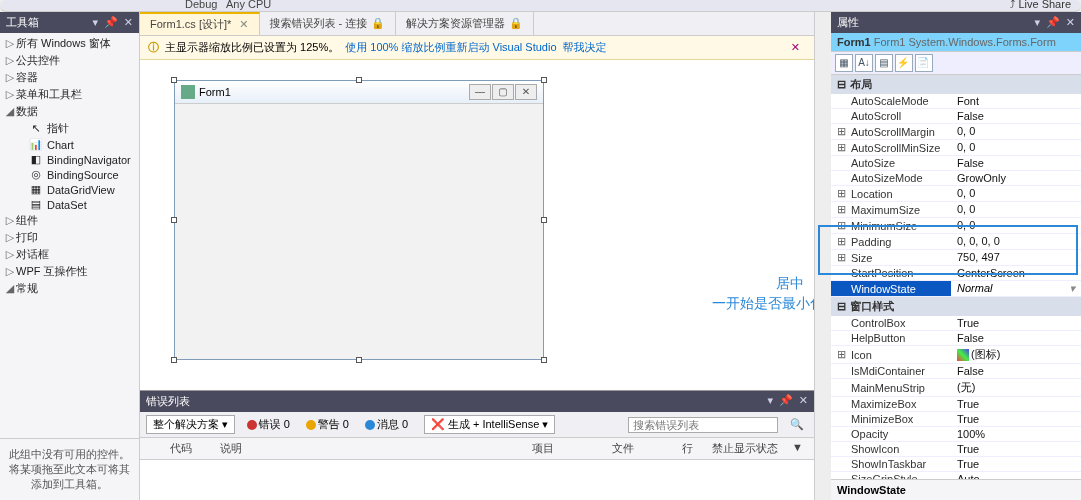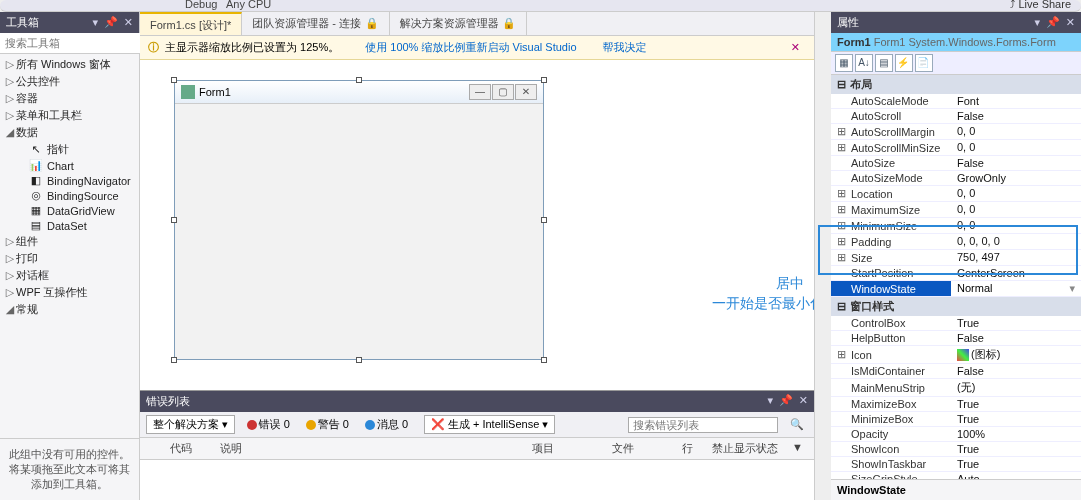--- a/index.html
+++ b/index.html
@@ -15,25 +15,25 @@
 .search span { width:18px; text-align:center; color:#888; }
 .tree { flex:1; overflow:auto; padding:2px 0; }
 .tree-item { display:flex; align-items:center; padding:1px 4px; cursor:pointer; white-space:nowrap; color:#222; }
 .tree-item .exp { width:12px; text-align:center; color:#666; }
 .tree-item .ico { width:16px; margin-right:3px; display:inline-block; text-align:center; }
 .tree-sub { padding-left:28px; }
 .tb-desc { padding:8px; color:#555; text-align:center; border-top:1px solid #ccc; margin-top:6px; }
 .center { flex:1; display:flex; flex-direction:column; border-right:1px solid #ccc; }
 .tabs { background:#f0f0f4; display:flex; height:24px; border-bottom:1px solid #ccc; }
 .tab { padding:4px 10px; border-right:1px solid #ccc; color:#444; display:flex; align-items:center; gap:4px; cursor:pointer; }
-.tab.active { background:#fff6db; border-top:2px solid #e8b400;flex-direction:column; }
+.tab.active { background:#fff6db; border-top:2px solid #e8b400; }
 .tab .x { color:#888; margin-left:4px; }
 .info-bar { background:#fff9e5; border-bottom:1px solid #e6d796; padding:4px 8px; display:flex; align-items:center; gap:6px; }
 .info-bar .i { color:#c99b00; font-weight:bold; }
-.info-bar .lnk { color:#0066cc; cursor:pointer;margin-left:20px; }
+.info-bar .lnk { color:#0066cc; cursor:pointer; }
 .info-bar .close { margin-left:auto; color:#a07; cursor:pointer; padding:0 6px; }
 .designer { flex:1; background:#fff; position:relative; overflow:hidden; }
 .form-win { position:absolute; left:34px; top:20px; width:370px; height:280px; border:1px solid #7f9db9; background:#f2f2f2; }
 .form-ttl { background:linear-gradient(#fff,#e7eff8); border-bottom:1px solid #ccc; padding:3px 6px; display:flex; align-items:center; }
 .form-ttl .fi { width:14px; height:14px; background:#6a8; margin-right:4px; }
 .form-ttl .wbtns { margin-left:auto; display:flex; gap:1px; }
 .form-ttl .wbtn { width:22px; height:16px; border:1px solid #aaa; background:#eee; text-align:center; line-height:13px; color:#555; cursor:pointer; font-size:10px;}
 .handle { width:6px; height:6px; background:#fff; border:1px solid #555; position:absolute; }
 .annot { position:absolute; color:#2b88d8; font-size:14px; }
 .error-list { border-top:1px solid #999; background:#f5f5f7; }
@@ -52,21 +52,21 @@
 .props-tb { display:flex; gap:2px; padding:2px 4px; border-bottom:1px solid #ccc; background:#eef; }
 .props-tb span { width:18px; height:18px; border:1px solid #9ab; background:#fff; text-align:center; line-height:16px; color:#456; cursor:pointer; font-size:10px;}
 .props-grid { flex:1; overflow:auto; background:#fff; }
 .prop-cat { background:#d8deea; padding:2px 6px; font-weight:bold; color:#333; display:flex; align-items:center; gap:4px; }
 .prop-row { display:flex; border-bottom:1px solid #eef; }
 .prop-row .n { width:120px; padding:1px 6px 1px 20px; color:#333; display:flex; align-items:center; gap:4px; }
 .prop-row .v { flex:1; padding:1px 6px; color:#111; }
 .prop-row.bold .v { font-weight:normal; }
 .prop-row.sel { background:#0a57c1; color:#fff; }
 .prop-row.sel .n, .prop-row.sel .v { color:#fff; }
-.prop-row.sel .v { background:#fff; color:#000; }
+.prop-row.sel .v { background:#fff; color:#000;font-style:italic; }
 .prop-row .exp2 { width:10px; margin-left:-14px; color:#666; }
 .props-desc { border-top:1px solid #ccc; padding:4px 6px; background:#f5f5f7; }
 .hilite { position:absolute; border:2px solid #2b88d8; left:818px; top:225px; width:260px; height:50px; pointer-events:none; }
 .icoimg{display:inline-block;width:12px;height:12px;background:linear-gradient(45deg,#e44,#4e4,#44e);vertical-align:middle;margin-right:2px;}
 .hdr-ic{display:flex;gap:6px;color:#cfcfe8;}
 .hdr-ic span{cursor:pointer;}
 </style>
 </head>
 <body>
 
@@ -79,25 +79,20 @@
 
   <div class="toolbox">
     <div class="panel-hdr">
       <span>工具箱</span>
       <span class="hdr-ic">
           <span>▾</span>
           <span>📌</span>
           <span>✕</span>
         </span>
     </div>
-    <div class="search">
-      <input placeholder="搜索工具箱" style="">
-      <span>🔍</span>
-      <span>×</span>
-    </div>
     <div class="tree" id="tb-tree">
         <div class="tree-item">
           <span class="exp">▷</span>
           <span>所有 Windows 窗体</span>
         </div>
         <div class="tree-item">
           <span class="exp">▷</span>
           <span>公共控件</span>
         </div>
         <div class="tree-item">
@@ -160,21 +155,21 @@
     <div class="tb-desc">此组中没有可用的控件。将某项拖至此文本可将其添加到工具箱。</div>
   </div>
 
   <div class="center">
     <div class="tabs" id="doc-tabs">
         <div class="tab active">
           <span>Form1.cs [设计]*</span>
           <span class="x">✕</span>
         </div>
         <div class="tab">
-          <span>团队资源管理器 - 连接</span>
+          <span>搜索错误列表 - 连接</span>
           <span style="color:#888">🔒</span>
         </div>
         <div class="tab">
           <span>解决方案资源管理器</span>
           <span style="color:#888">🔒</span>
         </div>
       </div>
     <div class="info-bar">
       <span class="i">ⓘ</span>
       <span>主显示器缩放比例已设置为 125%。</span>

